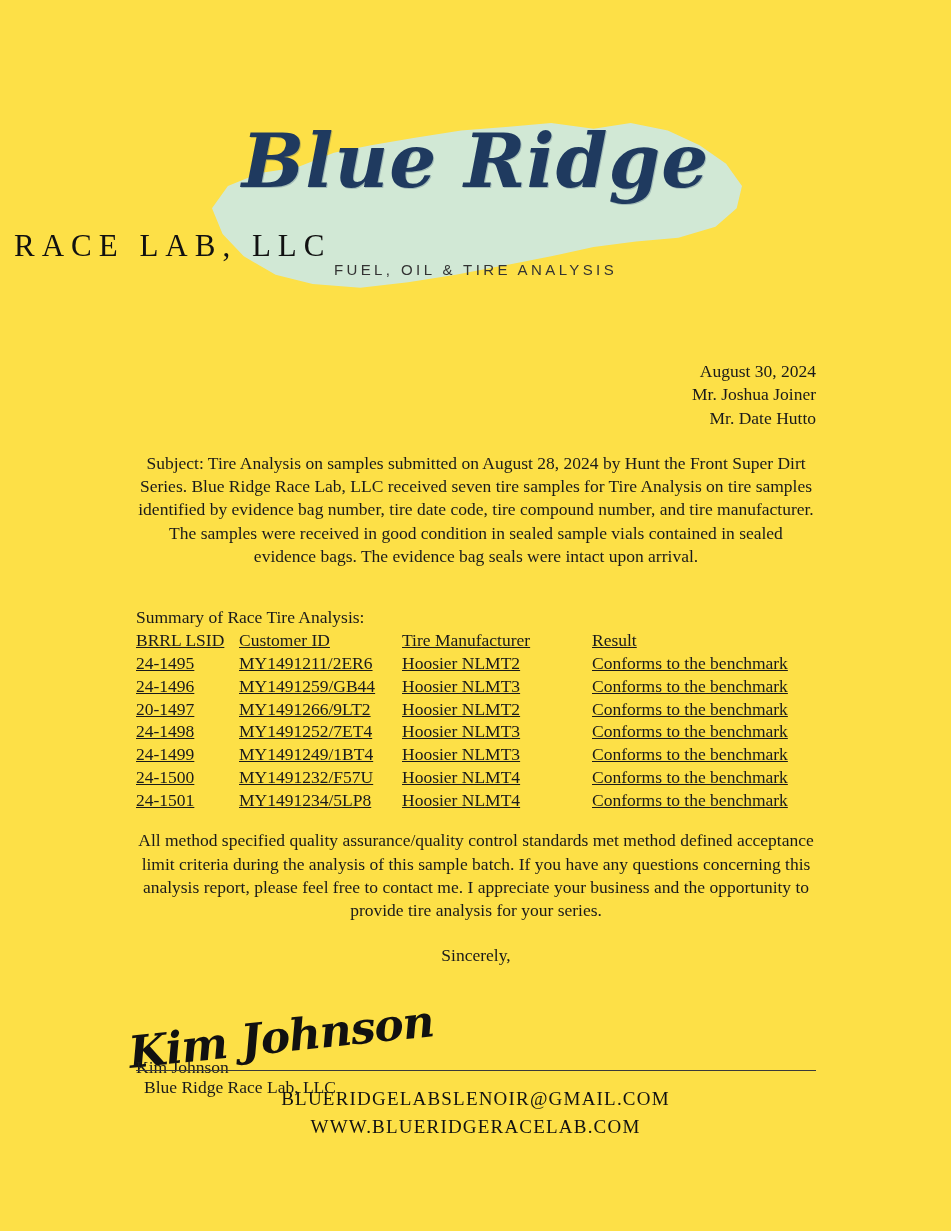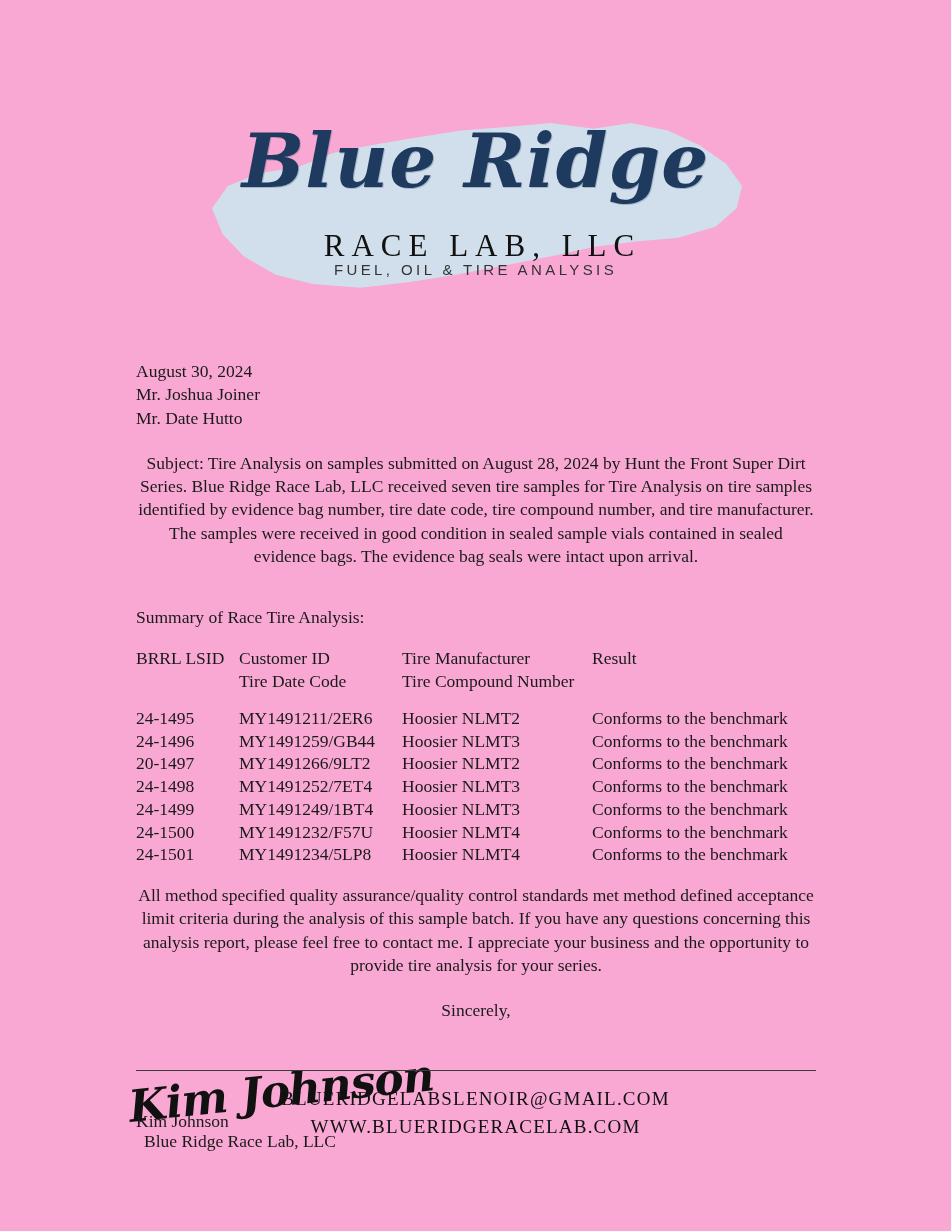--- a/index.html
+++ b/index.html
@@ -12,21 +12,21 @@
     height: 1231px;
     position: relative;
     font-family: "Liberation Serif", serif;
     color: #1a1a1a;
     overflow: hidden;
   }
 
   .page {
     position: absolute;
     inset: 0;
-    background: #f9a8d4;
+    background: #fde047;
   }
 
   
   .letterhead {
     position: relative;
     height: 300px;
   }
   .nc-shape {
     position: absolute;
     left: 212px;
@@ -56,21 +56,20 @@
     font-size: 74px;
     letter-spacing: 1px;
     color: #1f3a5f;
     text-shadow: 1px 1px 0 rgba(31,58,95,.25);
   }
   .brand-sub {
     position: absolute;
     left: 0;
     right: 0;
     top: 228px;
-    text-align: center;
     font-family: "Liberation Serif", serif;
     font-size: 31px;
     letter-spacing: 7px;
     color: #111;
     padding-left: 14px;
   }
   .brand-tag {
     position: absolute;
     left: 0;
     right: 0;
@@ -84,33 +83,33 @@
 
   
   .content {
     position: absolute;
     left: 136px;
     top: 360px;
     width: 680px;
     font-size: 17.5px;
     line-height: 1.33;
   }
-  .addr-line { white-space: pre; }
+  .addr-line { white-space: pre; text-align: right; }
   .para {
     margin-top: 22px;
     text-align: center;
   }
   .summary-label { margin-top: 38px; }
 
   
   table.results {
-    margin-top: 18px;
     border-collapse: collapse;
     width: 100%;
     font-size: 17.5px;
+    text-decoration: underline;
   }
   table.results th,
   table.results td {
     text-align: left;
     font-weight: normal;
     padding: 0;
     line-height: 1.30;
     white-space: nowrap;
   }
   col.c1 { width: 103px; }
@@ -205,26 +204,20 @@
           <col class="c3">
           <col class="c4">
       </colgroup>
       <thead>
         <tr class="hdr1">
           <th>BRRL LSID</th>
           <th>Customer ID</th>
           <th>Tire Manufacturer</th>
           <th>Result</th>
         </tr>
-        <tr class="hdr2">
-          <td></td>
-          <td>Tire Date Code</td>
-          <td>Tire Compound Number</td>
-          <td></td>
-        </tr>
       </thead>
       <tbody>
         <tr>
           <td>24-1495</td>
           <td>MY1491211/2ER6</td>
           <td>Hoosier NLMT2</td>
           <td>Conforms to the benchmark</td>
         </tr>
         <tr>
           <td>24-1496</td>

